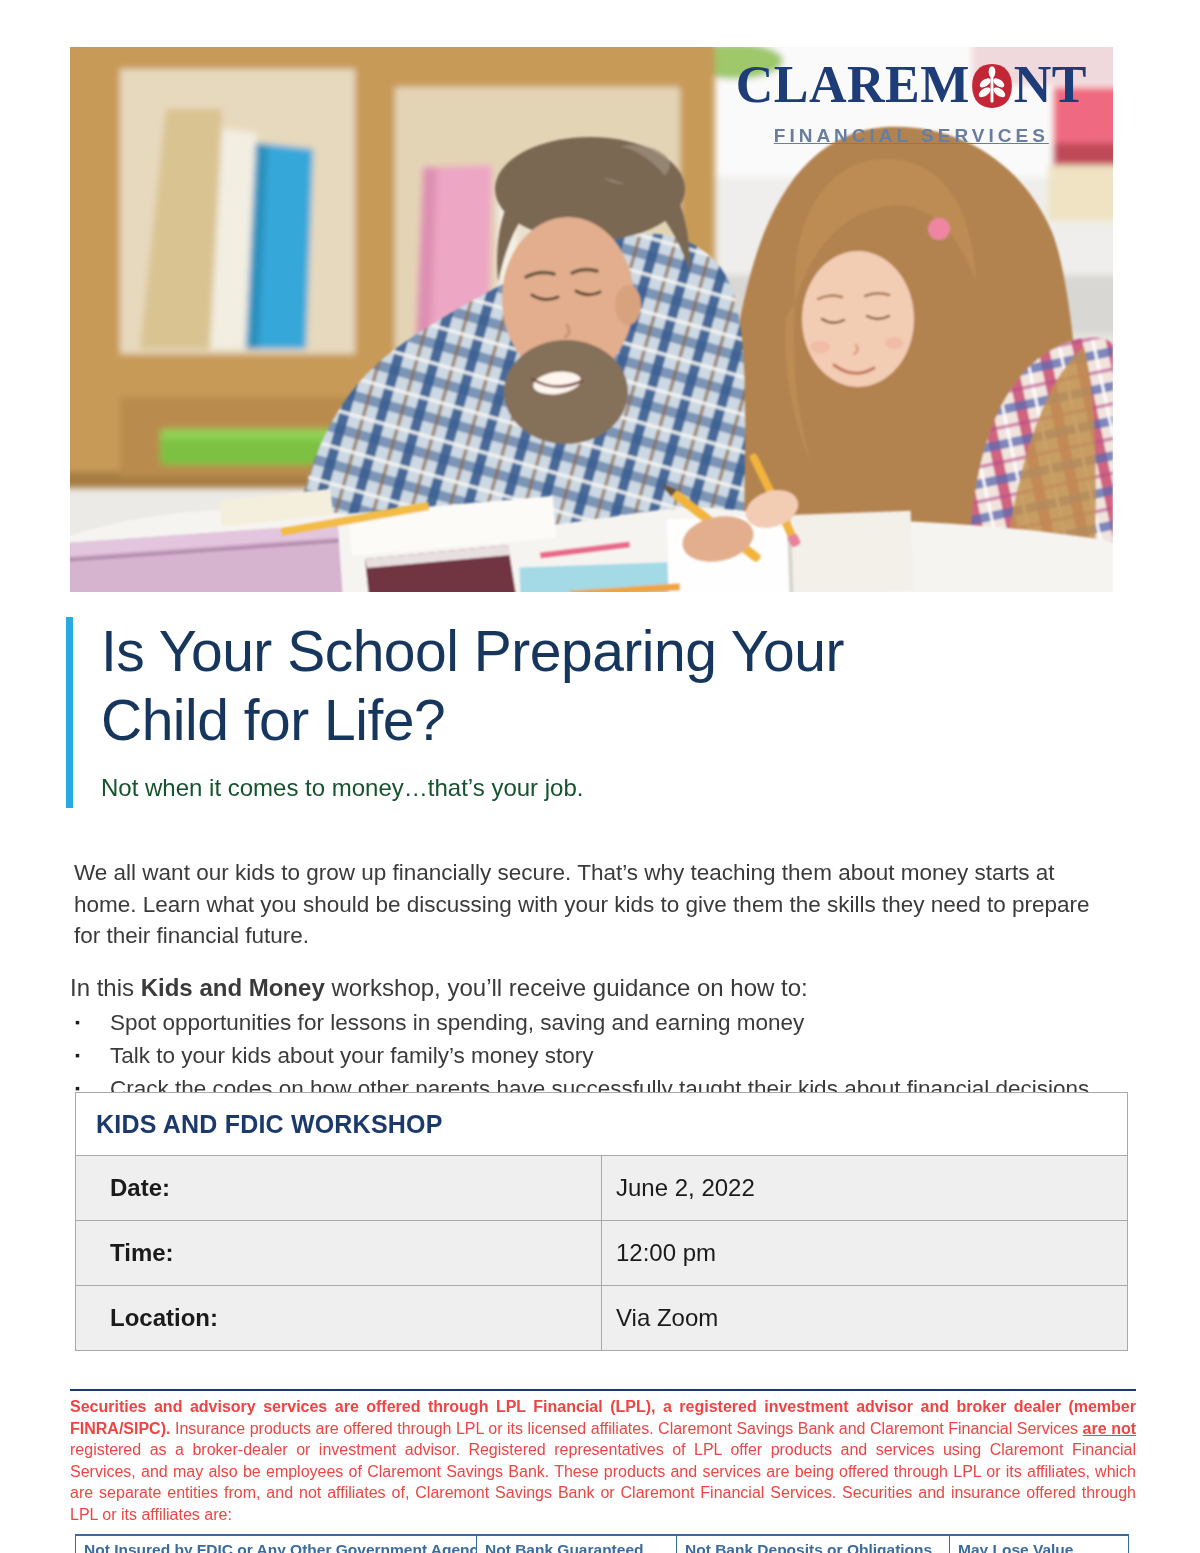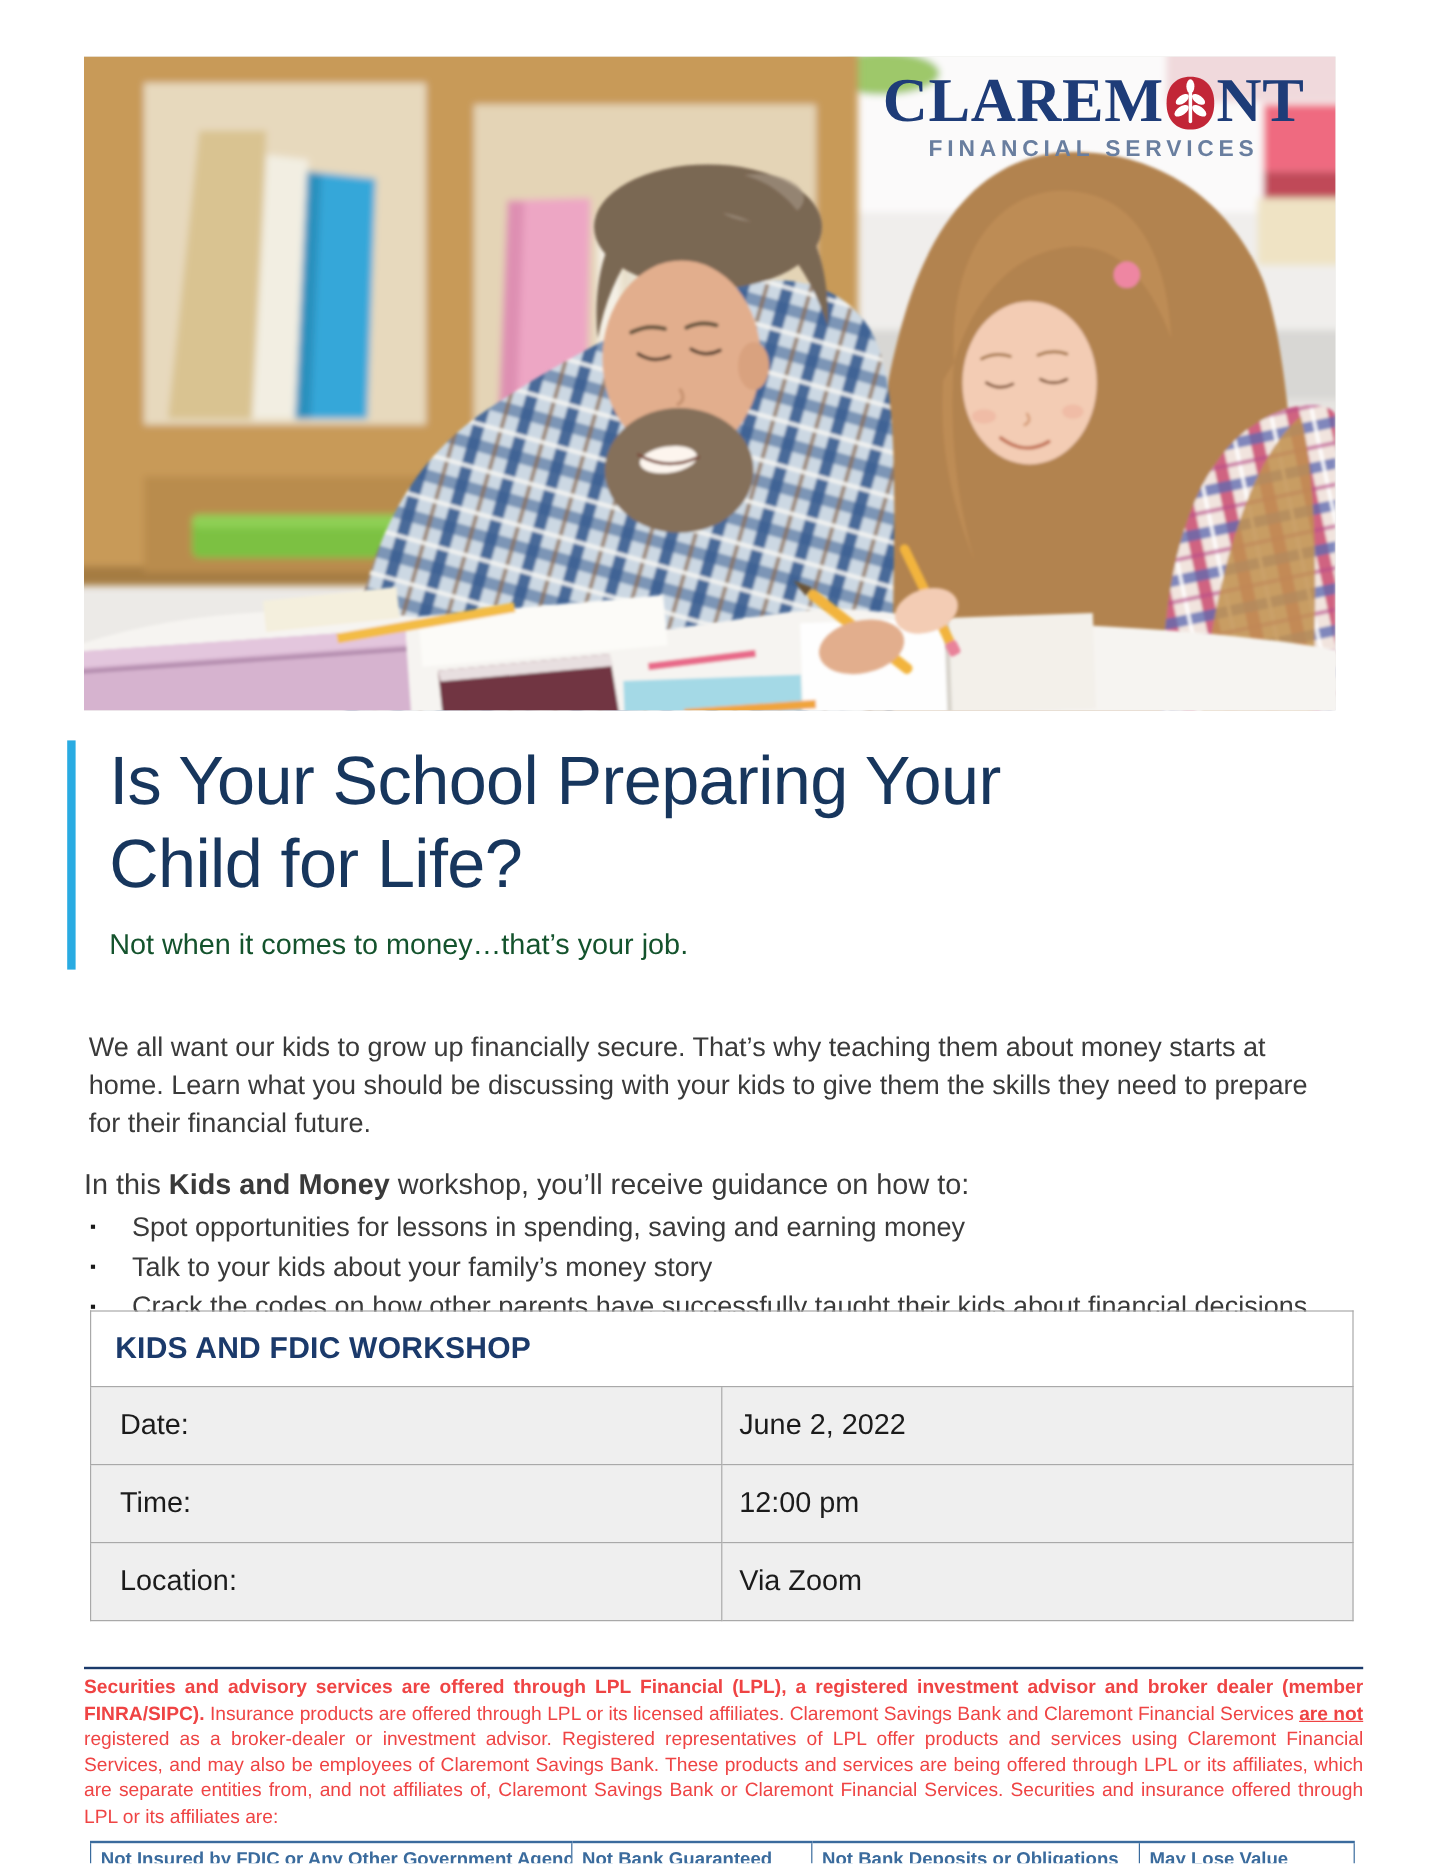--- a/index.html
+++ b/index.html
@@ -18,27 +18,28 @@
   .logo {
     position:absolute; top:12px; right:26px; text-align:center;
   }
   .logo-word {
     display:flex; align-items:center; justify-content:flex-end;
     font-family:"Liberation Serif", serif; font-weight:700;
     font-size:52px; line-height:52px; color:#1e3c78; letter-spacing:0.5px;
   }
   .logo-flower { width:42px; height:46px; margin:0 1px; position:relative; top:1px; }
   .logo-sub {
-    margin-top:3px; font-size:19px; font-weight:700; letter-spacing:4px;
+    margin-top:14px; font-size:19px; font-weight:700; letter-spacing:4px;
     color:#697e9f;
+    text-decoration:underline;
   }
 
   
   .headline-block {
-    position:absolute; left:56px; top:617px; width:1010px;
+    position:absolute; left:66px; top:617px; width:1010px;
     padding-left:28px; border-left:7px solid #29abe2;
   }
   .headline {
     margin:0; font-size:57px; line-height:69px; font-weight:400;
     color:#17365d; letter-spacing:-0.5px;
   }
   .headline span { display:block; }
   .subhead {
     margin-top:13px; font-size:24px; line-height:40px; color:#14532d;
   }
@@ -58,21 +59,21 @@
   .schedule {
     position:absolute; left:75px; top:1092px; width:1053px;
     border-collapse:collapse; table-layout:fixed;
   }
   .schedule th, .schedule td { border:1px solid #a9a9a9; vertical-align:middle; }
   .schedule th {
     height:60px; background:#ffffff; text-align:left; padding-left:20px;
     font-size:25px; color:#1b3a6b; letter-spacing:0.2px;
   }
   .schedule td { height:62px; background:#efefef; font-size:24px; color:#1b1b1b; }
-  .schedule td.lbl { width:330px; font-weight:400; padding-left:24px; }
+  .schedule td.lbl { width:330px; font-weight:700; padding-left:34px; }
   .schedule td.val { padding-left:14px; }
 
   
   .footer { position:absolute; left:70px; top:1389px; width:1066px; }
   .footer-rule { height:2px; background:#1b3a6b; margin-bottom:5px; }
   .disclaimer {
     margin:0; text-align:justify; font-size:16px; line-height:21.5px; color:#ef4444;
   }
   .disclaimer .lead { font-weight:700; }
   .disclaimer .emph { font-weight:700; text-decoration:underline; }

